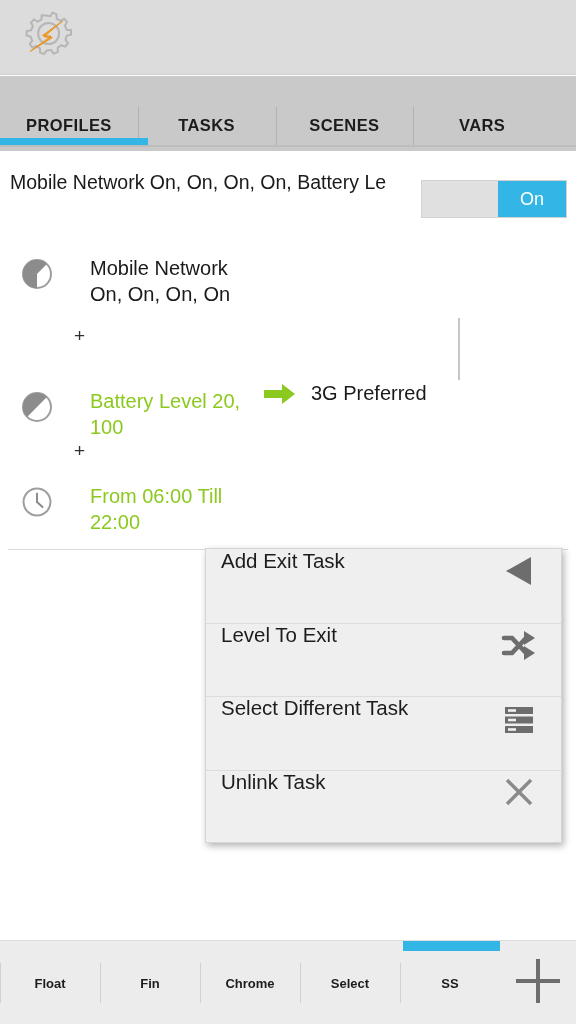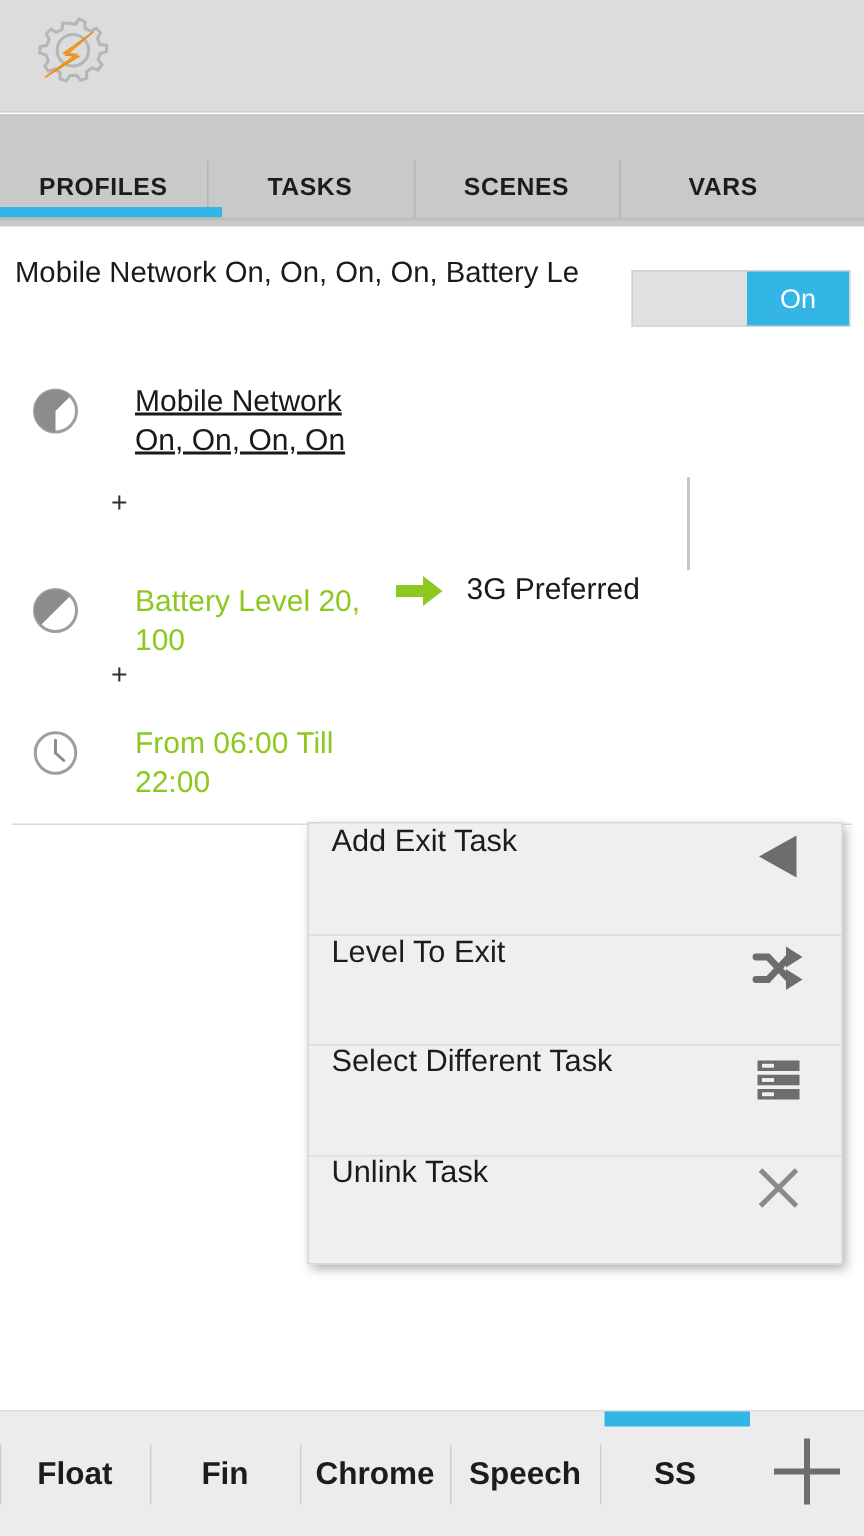--- a/index.html
+++ b/index.html
@@ -58,21 +58,21 @@
   .toggle-thumb {
     position:absolute; right:0; top:0; width:68px; height:36px;
     background:#33b5e5; display:flex; align-items:center; justify-content:center;
     color:#ffffff; font-size:18px;
   }
 
   
   .ctx-row { position:absolute; display:flex; align-items:flex-start; }
   .ctx-icon { width:38px; height:38px; flex:0 0 38px; }
   .ctx-text { margin-left:34px; font-size:20px; line-height:26px; width:185px; }
-  .ctx-text.black { color:#1a1a1a;text-decoration:underline; }
+  .ctx-text.black { color:#1a1a1a; }
   .ctx-text.green { color:#8bc91f; }
   .ctx-sub { color:#1a1a1a; }
 
   .plus {
     position:absolute; left:74px; font-size:19px; color:#303030; line-height:1;
   }
 
   .task-arrow { position:absolute; left:264px; top:381px; width:32px; height:26px; }
   .task-name {
     position:absolute; left:311px; top:382px; font-size:20px; color:#1a1a1a;
@@ -102,21 +102,21 @@
   .menu-icon { width:44px; height:44px; margin-right:20px; display:flex; align-items:center; justify-content:center; }
 
   
   .bottombar {
     position:absolute; left:0; bottom:0; width:576px; height:84px;
     background:#ececec; border-top:1px solid #dedede;
   }
   .bottomrow { position:absolute; left:0; top:0; width:576px; height:84px; display:flex; align-items:center; }
   .btab {
     flex:1 1 0; height:84px; display:flex; align-items:center; justify-content:center;
-    font-size:21px; font-weight:bold; color:#1c1c1c; position:relative;
+    font-size:13px; font-weight:bold; color:#1c1c1c; position:relative;
   }
   .btab::before {
     content:""; position:absolute; left:0; top:22px; bottom:22px; width:1px; background:#d0d0d0;
   }
   .btab-indicator {
     position:absolute; left:403px; top:0; width:97px; height:10px; background:#33b5e5;
   }
   .addbtn {
     flex:0 0 76px; height:84px; display:flex; align-items:center; justify-content:center;
   }
@@ -279,21 +279,21 @@
       <div class="btab">
         <span>Float</span>
       </div>
       <div class="btab">
         <span>Fin</span>
       </div>
       <div class="btab">
         <span>Chrome</span>
       </div>
       <div class="btab">
-        <span>Speech</span>
+        <span>Select</span>
       </div>
       <div class="btab">
         <span>SS</span>
       </div>
       <div class="addbtn">
         <span>
           <svg viewBox="0 0 60 60" width="60" height="60">
             <g stroke="#6d6d6d" stroke-width="4">
               <line x1="30" y1="8" x2="30" y2="52"></line>
               <line x1="8" y1="30" x2="52" y2="30"></line>

